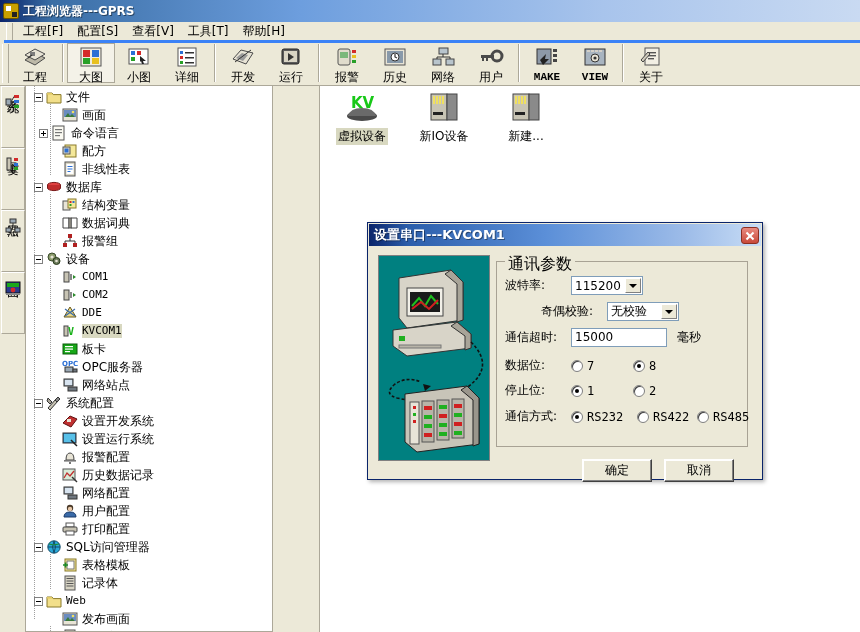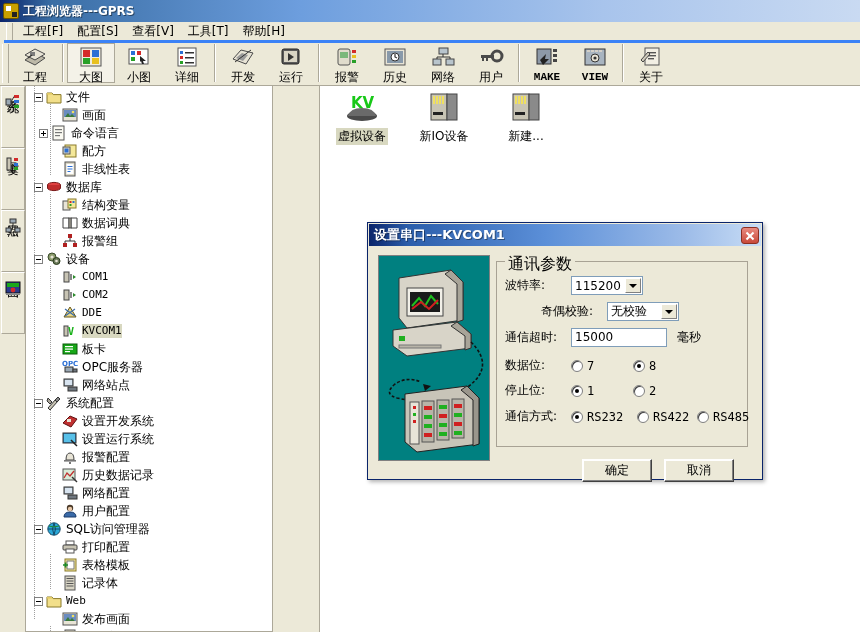--- a/index.html
+++ b/index.html
@@ -758,42 +758,42 @@
         <span class="nico">
           <svg width="16" height="16" viewBox="0 0 16 16">
               <circle cx="8" cy="5" r="3.2" fill="#4a3a2a"></circle>
               <path d="M2 14 q0 -5 6 -5 q6 0 6 5 z" fill="#3a6aa8" stroke="#1a3a68"></path>
               <circle cx="8" cy="6" r="2.2" fill="#e8c8a8"></circle>
             </svg>
         </span>
         <span class="nlbl">用户配置</span>
       </div>
 
+      <div class="node" style="padding-left:20px">
+        <span class="dot"></span>
+        <span class="nico">
+          <svg width="16" height="16" viewBox="0 0 16 16">
+              <rect x="4" y="2" width="8" height="4" fill="#fff" stroke="#555"></rect>
+              <rect x="1" y="6" width="14" height="5" rx="1" fill="#c8c4b4" stroke="#444"></rect>
+              <rect x="4" y="10" width="8" height="4" fill="#fff" stroke="#555"></rect>
+            </svg>
+        </span>
+        <span class="nlbl">打印配置</span>
+      </div>
+
       <div class="node" style="padding-left:4px">
         <span class="exp"></span>
         <span class="nico">
           <svg width="16" height="16" viewBox="0 0 16 16">
               <circle cx="8" cy="8" r="6.2" fill="#2aa8d8" stroke="#134a68"></circle>
               <path d="M2 8 h12 M8 2 q3 6 0 12 M8 2 q-3 6 0 12" stroke="#134a68" fill="none"></path>
               <path d="M3 5 q4 2 10 0" stroke="#1a8a2a" fill="none"></path>
             </svg>
         </span>
         <span class="nlbl">SQL访问管理器</span>
-      </div>
-
-      <div class="node" style="padding-left:20px">
-        <span class="dot"></span>
-        <span class="nico">
-          <svg width="16" height="16" viewBox="0 0 16 16">
-              <rect x="4" y="2" width="8" height="4" fill="#fff" stroke="#555"></rect>
-              <rect x="1" y="6" width="14" height="5" rx="1" fill="#c8c4b4" stroke="#444"></rect>
-              <rect x="4" y="10" width="8" height="4" fill="#fff" stroke="#555"></rect>
-            </svg>
-        </span>
-        <span class="nlbl">打印配置</span>
       </div>
 
       <div class="guide" style="left:24px; top:468px; height:36px;"></div>
 
       <div class="node" style="padding-left:20px">
         <span class="dot"></span>
         <span class="nico">
           <svg width="16" height="16" viewBox="0 0 16 16">
               <rect x="3" y="2" width="11" height="12" fill="#f4e89a" stroke="#8a7a2a"></rect>
               <rect x="5" y="4" width="7" height="8" fill="#fff" stroke="#777"></rect>

